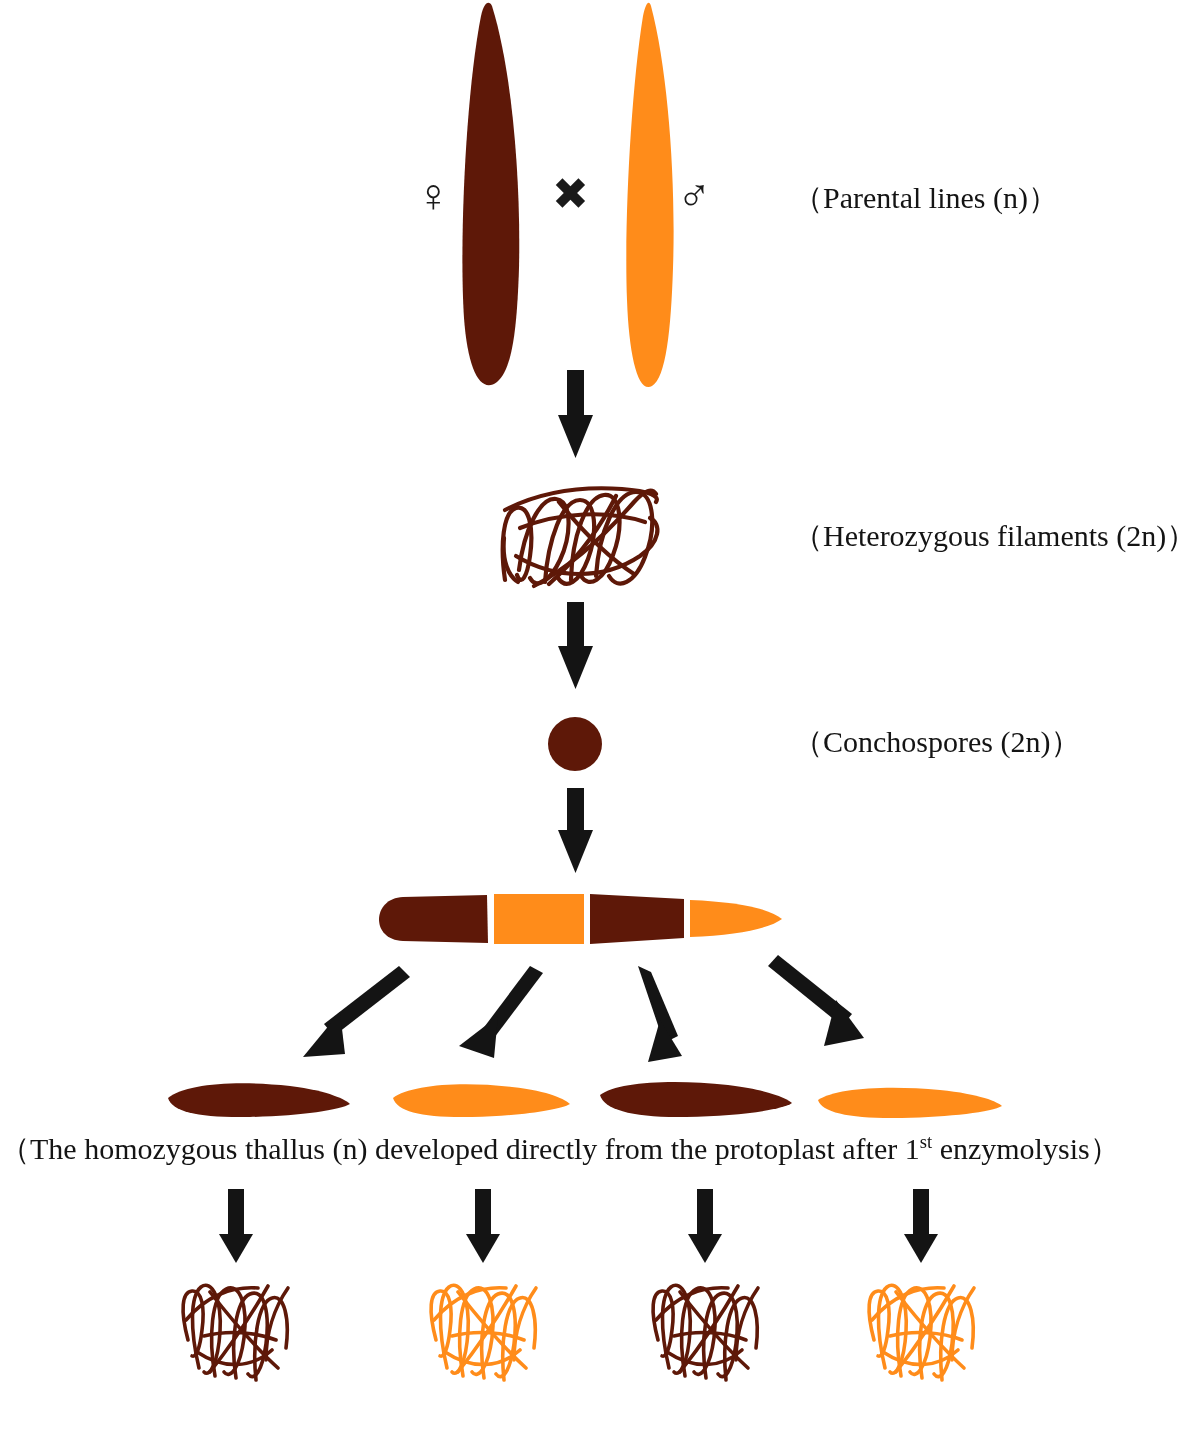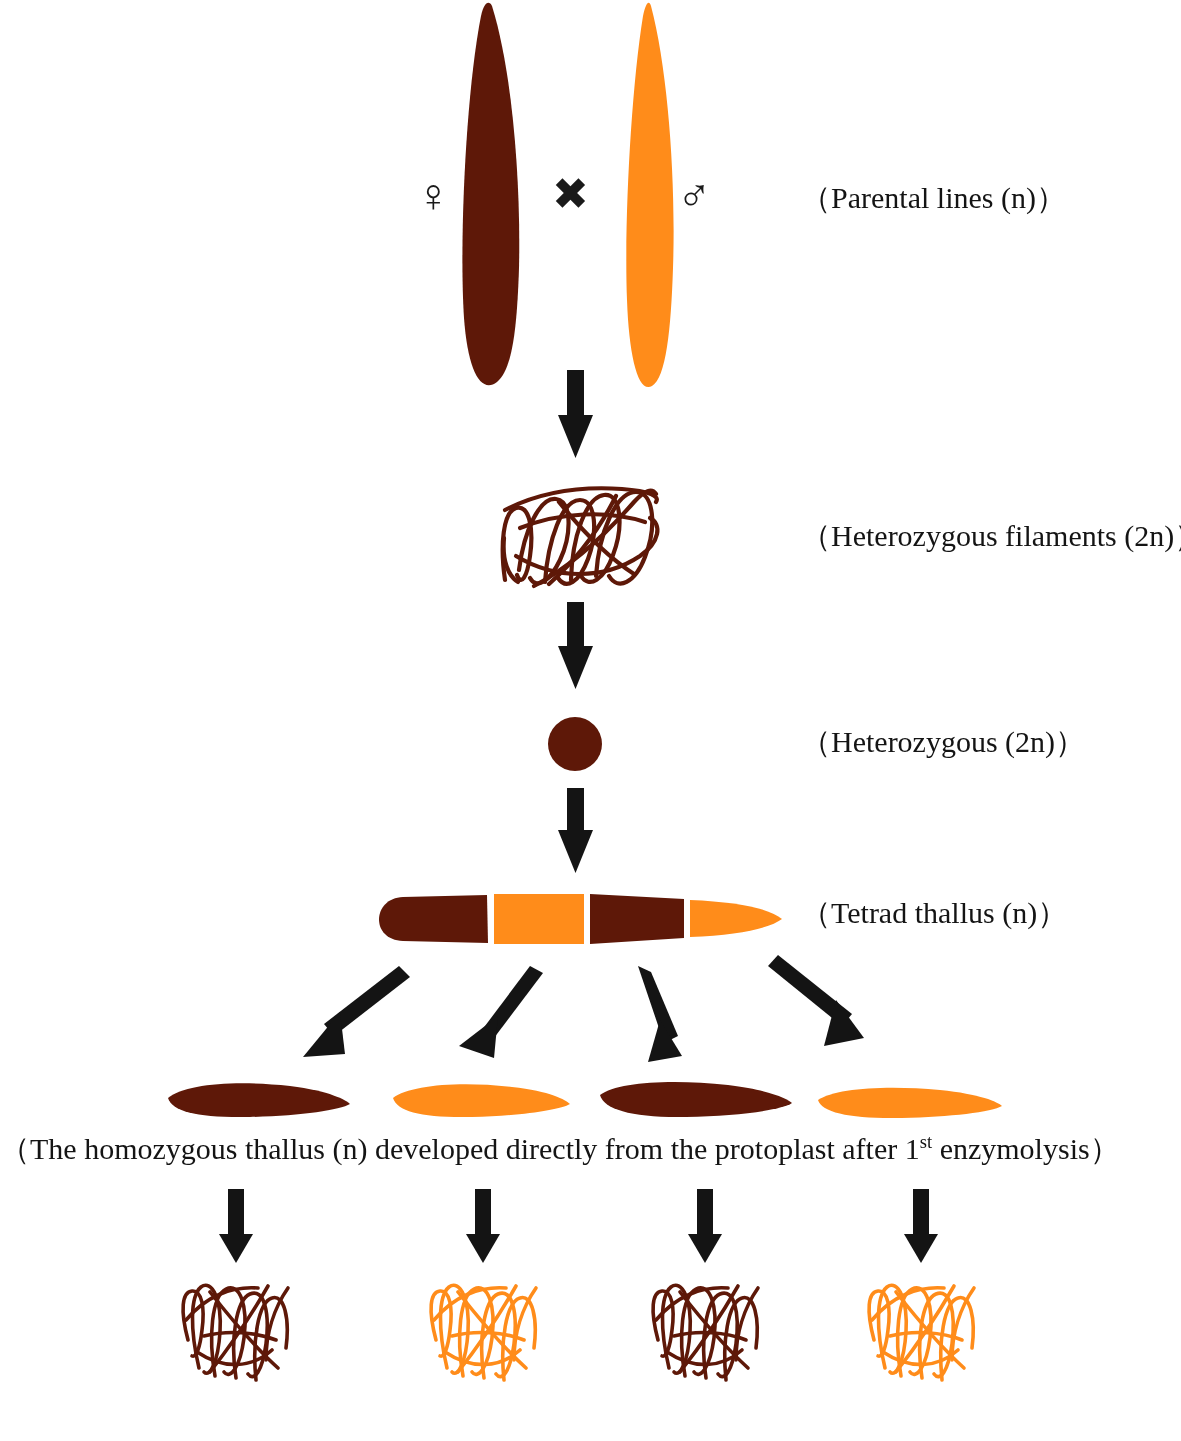--- a/index.html
+++ b/index.html
@@ -23,21 +23,20 @@
   }
   .label {
     position: absolute;
     font-family: "Liberation Serif", "DejaVu Serif", serif;
     color: #141414;
     white-space: nowrap;
     line-height: 1;
   }
   .stage-label {
     font-size: 30px;
-    margin-left: 8px;
   }
   .caption {
     font-size: 30px;
     left: 0;
     width: 1024px;
     text-align: center;
     white-space: nowrap;
   }
   .caption sup {
     font-size: 0.62em;
@@ -254,20 +253,19 @@
   </svg>
 
   <div class="sym sym-sex" style="left:416px; top:172px;">♀</div>
   <div class="sym sym-cross" style="left:552px; top:172px;">✖</div>
   <div class="sym sym-sex" style="left:677px; top:172px;">♂</div>
 
   <div class="label stage-label" style="left:793px; top:183px;">（Parental lines (n)）</div>
 
   <div class="label stage-label" style="left:793px; top:521px;">（Heterozygous filaments (2n)）</div>
 
-  <div class="label stage-label" style="left:793px; top:727px;">（Heterozygous (2n)）</div>
-
-  <div class="label stage-label" style="left:793px; top:898px;">（Tetrad thallus (n)）</div>
+  <div class="label stage-label" style="left:793px; top:727px;">（Conchospores (2n)）</div>
+
 
   <div class="label caption" style="top:1134px;"><span>（The homozygous thallus (n) developed directly from the protoplast after 1</span><sup>st</sup><span> enzymolysis）</span></div>
 
 
 </div>
 
 </body></html>

